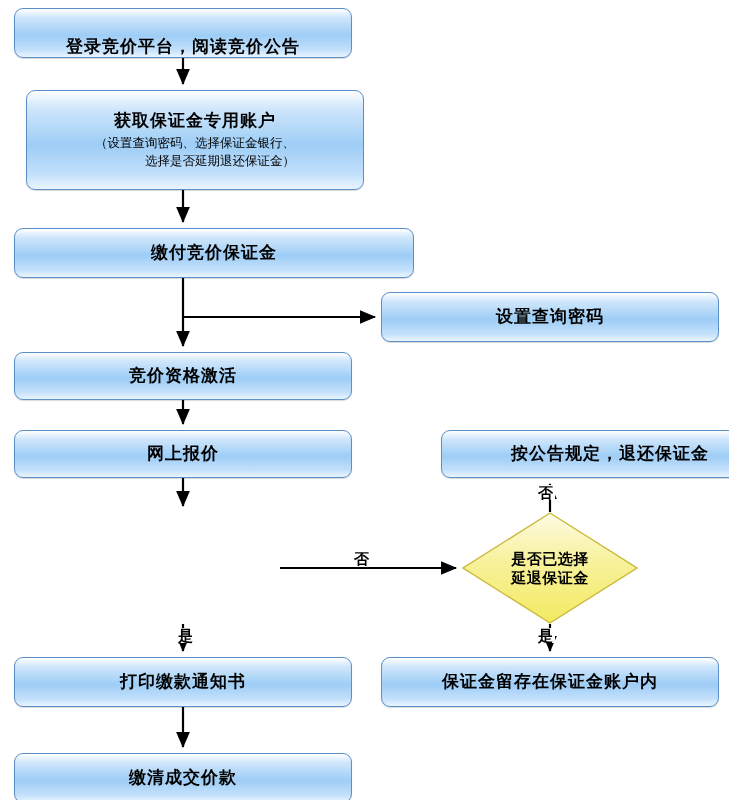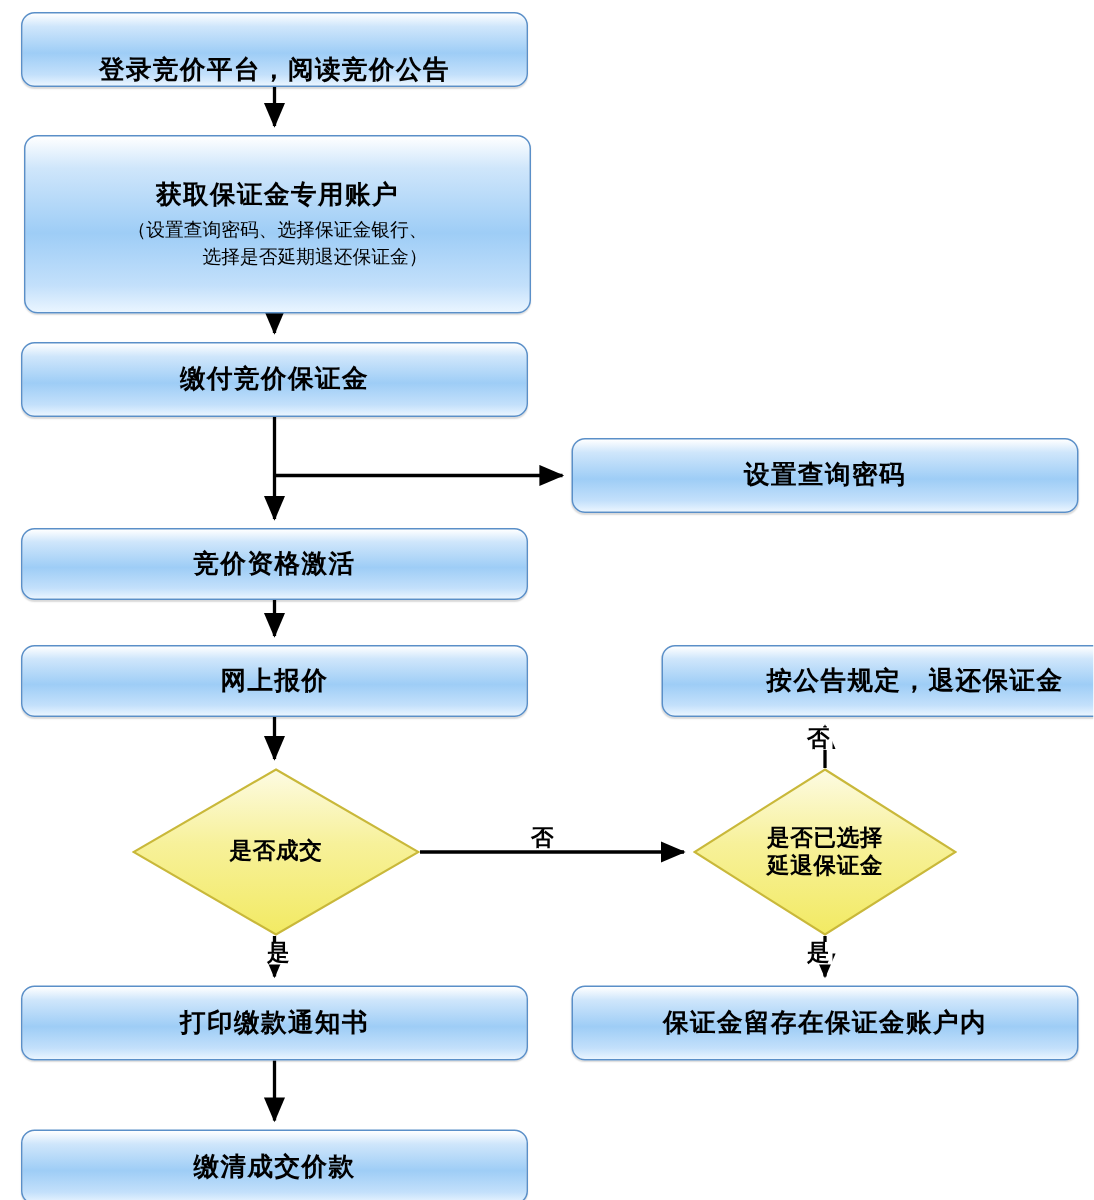--- a/index.html
+++ b/index.html
@@ -122,59 +122,46 @@
 
     <line x1="183" y1="707" x2="183" y2="747" stroke="#000" stroke-width="2.2" marker-end="url(#arrow)"></line>
 
     <line x1="183" y1="803" x2="183" y2="800" stroke="#000" stroke-width="2.2"></line>
   </svg>
 
   <div class="node proc" style="left:14px; top:8px; width:338px; height:50px;justify-content:flex-end;">
     <div class="main">登录竞价平台，阅读竞价公告</div>
   </div>
 
-  <div class="node proc" style="left:16px; top:90px; width:338px; height:119px;">
+  <div class="node proc" style="left:26px; top:90px; width:338px; height:100px;">
     <div class="main">获取保证金专用账户</div>
     <div class="sub" style="white-space:pre-line;text-align:right;">（设置查询密码、选择保证金银行、
 选择是否延期退还保证金）</div>
   </div>
 
-  <div class="node proc" style="left:14px; top:228px; width:338px; height:50px;">
+  <div class="node proc" style="left:14px; top:228px; width:400px; height:50px;">
     <div class="main">缴付竞价保证金</div>
   </div>
 
   <div class="node proc" style="left:381px; top:292px; width:338px; height:50px;">
     <div class="main">设置查询密码</div>
   </div>
 
   <div class="node proc" style="left:14px; top:352px; width:338px; height:48px;">
     <div class="main">竞价资格激活</div>
   </div>
 
   <div class="node proc" style="left:14px; top:430px; width:338px; height:48px;">
     <div class="main">网上报价</div>
   </div>
 
   <div class="node proc" style="left:401px; top:430px; width:338px; height:48px;margin-left:40px;">
     <div class="main">按公告规定，退还保证金</div>
   </div>
 
-  <div class="diamond-wrap" style="left:88px; top:512px; width:192px; height:112px;">
-    <svg width="192" height="112" viewBox="0 0 192 112">
-      <defs>
-        <linearGradient id="dg1" x1="0" y1="0" x2="0" y2="1">
-          <stop offset="0%" stop-color="#fdfbe3"></stop>
-          <stop offset="45%" stop-color="#f7f19a"></stop>
-          <stop offset="100%" stop-color="#f2ea63"></stop>
-        </linearGradient>
-      </defs>
-      <polygon points="96,1 191,56 96,111 1,56" fill="url(#dg1)" stroke="#c9b83a" stroke-width="1.4"></polygon>
-    </svg>
-    <div class="diamond-label">是否成交</div>
-  </div>
 
   <div class="diamond-wrap" style="left:462px; top:512px; width:176px; height:112px;">
     <svg width="176" height="112" viewBox="0 0 176 112">
       <defs>
         <linearGradient id="dg2" x1="0" y1="0" x2="0" y2="1">
           <stop offset="0%" stop-color="#fdfbe3"></stop>
           <stop offset="45%" stop-color="#f7f19a"></stop>
           <stop offset="100%" stop-color="#f2ea63"></stop>
         </linearGradient>
       </defs>

